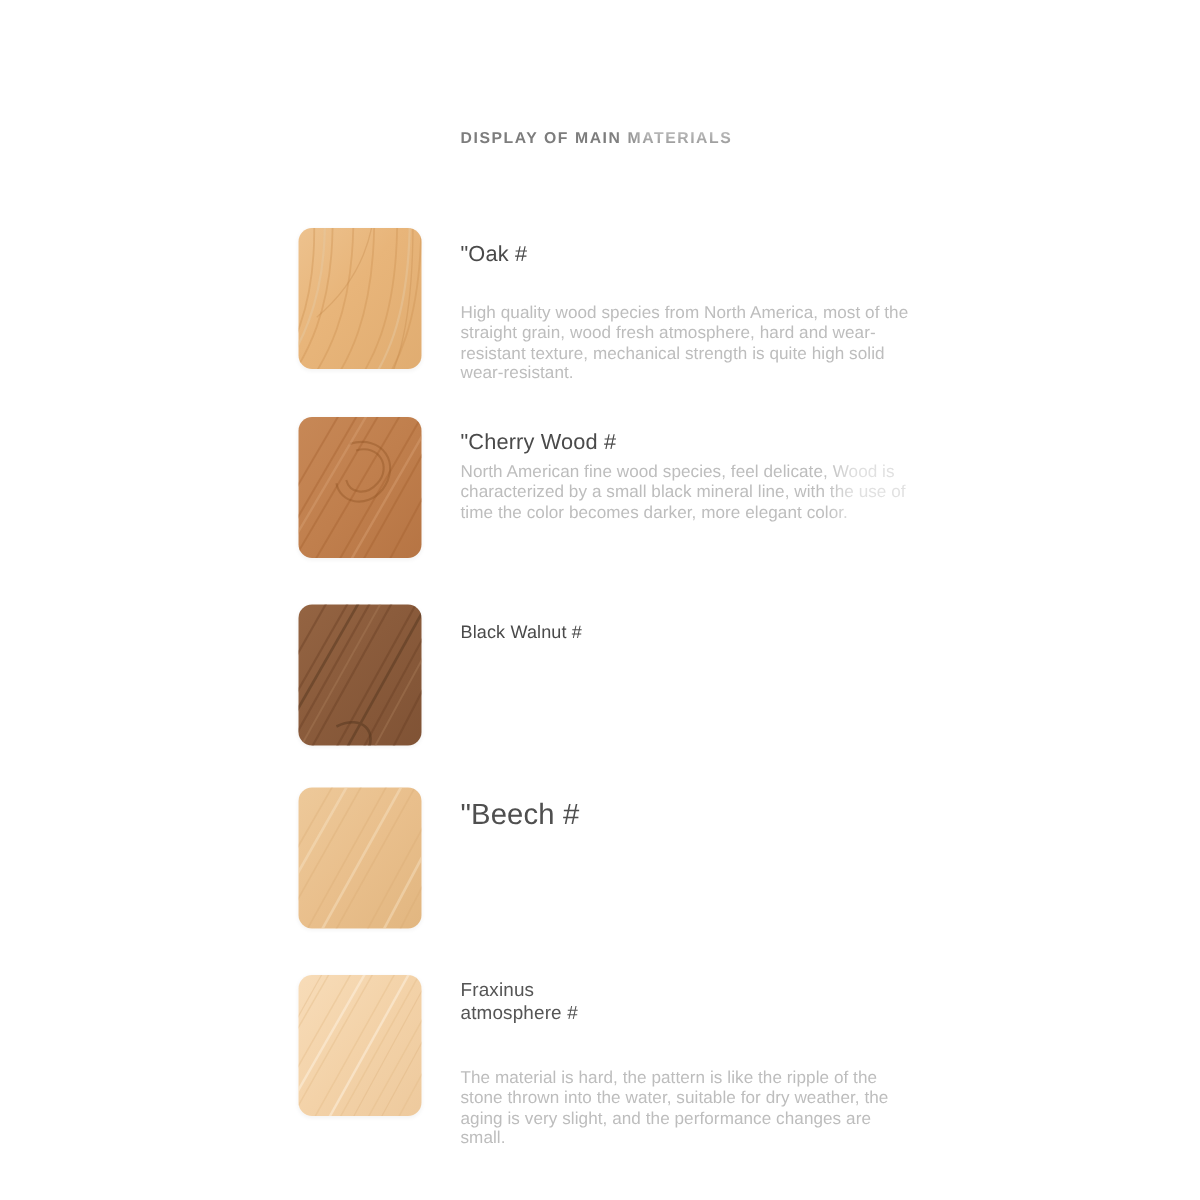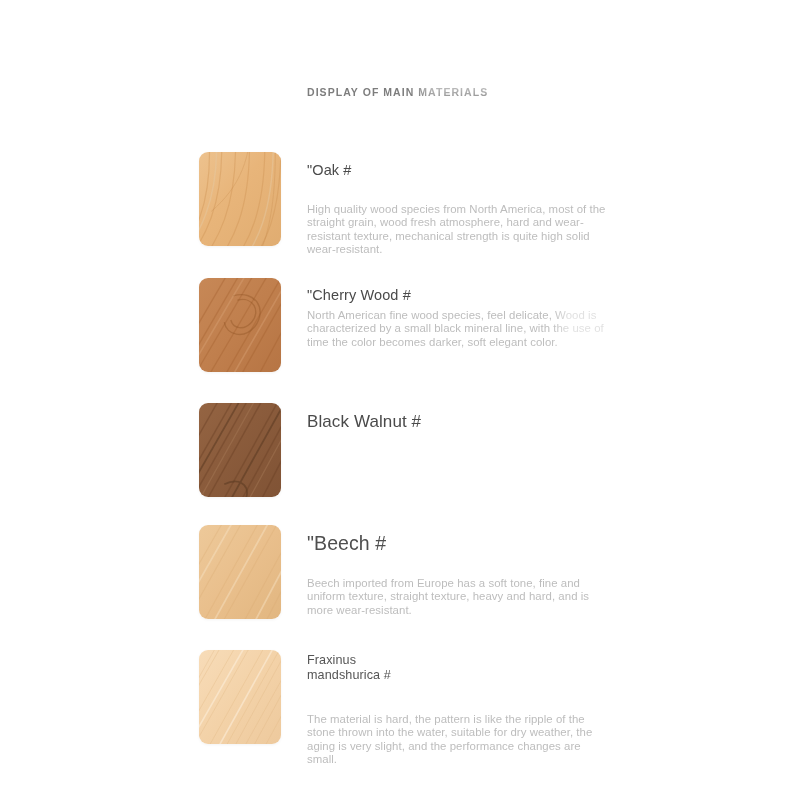--- a/index.html
+++ b/index.html
@@ -162,21 +162,21 @@
     color: #4f4f4f;
   }
   .row-cherry .mat-name { width: 150px; }
   .row-fraxinus .mat-name {
     font-size: 12.6px;
     line-height: 15px;
     width: 105px;
     color: #555;
   }
   .row-fraxinus .mat-desc { width: 305px; }
-  .row-walnut .mat-name { font-size: 17px; }
+  .row-walnut .mat-name { font-size: 12px; }
 
   .haze {
     position: absolute;
     pointer-events: none;
     background: rgba(255,255,255,0.55);
     filter: blur(7px);
   }
 </style>
 </head>
 <body>
@@ -252,21 +252,21 @@
             <path d="M58 46 C 72 42, 80 56, 71 66 C 64 74, 54 72, 52 64"></path>
           </g>
           <g stroke="#d7a073" fill="none" opacity="0.45" stroke-width="1.5">
             <path d="M-8 148 L 86 -12"></path>
             <path d="M30 156 L 122 -4"></path>
           </g>
         </svg>
       </div>
       <div class="mat-text">
         <p class="mat-name">"Cherry Wood #</p>
-        <p class="mat-desc">North American fine wood species, feel delicate, Wood is characterized by a small black mineral line, with the use of time the color becomes darker, soft elegant color.</p>
+        <p class="mat-desc">North American fine wood species, feel delicate, Wood is characterized by a small black mineral line, with the use of time the color becomes darker, more elegant color.</p>
       </div>
     </div>
 
     <div class="material-row row-walnut">
       <div class="swatch">
         <svg class="grain" viewBox="0 0 120 140" preserveAspectRatio="none">
           <defs>
             <linearGradient id="gWn" x1="0" y1="0" x2="1" y2="1">
               <stop offset="0%" stop-color="#9b6a47"></stop>
               <stop offset="45%" stop-color="#8b5c3c"></stop>
@@ -321,21 +321,20 @@
           </g>
           <g stroke="#f6e0c0" fill="none" opacity="0.5" stroke-width="1.6">
             <path d="M-14 142 L 74 -13"></path>
             <path d="M14 154 L 104 -8"></path>
             <path d="M50 159 L 136 -3"></path>
           </g>
         </svg>
       </div>
       <div class="mat-text">
         <p class="mat-name">"Beech #</p>
-        <p class="mat-desc">Beech imported from Europe has a soft tone, fine and uniform texture, straight texture, heavy and hard, and is more wear-resistant.</p>
       </div>
     </div>
 
     <div class="material-row row-fraxinus">
       <div class="swatch">
         <svg class="grain" viewBox="0 0 120 140" preserveAspectRatio="none">
           <defs>
             <linearGradient id="gFr" x1="0" y1="0" x2="1" y2="1">
               <stop offset="0%" stop-color="#fae2c2"></stop>
               <stop offset="50%" stop-color="#f3d2a8"></stop>
@@ -357,21 +356,21 @@
             <path d="M32 157 L 120 -5"></path>
             <path d="M48 159 L 136 -3"></path>
           </g>
           <g stroke="#fdf0de" fill="none" opacity="0.55" stroke-width="1.5">
             <path d="M-6 146 L 84 -11"></path>
             <path d="M18 155 L 108 -7"></path>
           </g>
         </svg>
       </div>
       <div class="mat-text">
-        <p class="mat-name">Fraxinus mandshurica #</p>
+        <p class="mat-name">Fraxinus atmosphere #</p>
         <p class="mat-desc">The material is hard, the pattern is like the ripple of the stone thrown into the water, suitable for dry weather, the aging is very slight, and the performance changes are small.</p>
       </div>
     </div>
 
   </div>
 
   <div class="haze" style="left:560px; top:300px; width:120px; height:80px;"></div>
   <div class="haze" style="left:420px; top:55px; width:110px; height:40px;"></div>
 </div>
 

